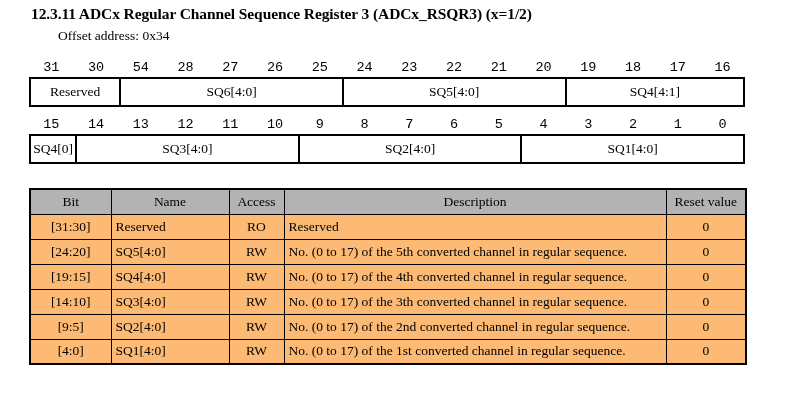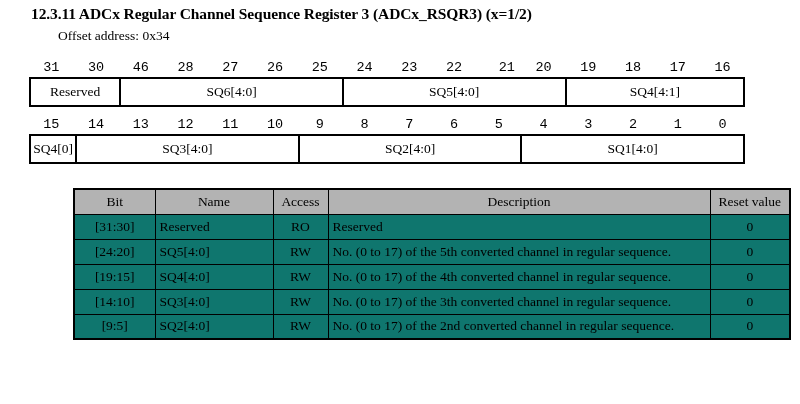--- a/index.html
+++ b/index.html
@@ -83,22 +83,21 @@
   }
 
   
   .reg-table {
     position: absolute;
     left: 29px;
     top: 188px;
     width: 716px;
     border-collapse: collapse;
     table-layout: fixed;
-    background: #0f766e;
-    margin-left: 44px;
+    background: #fdba74;
   }
   .reg-table th,
   .reg-table td {
     border: 1px solid #000000;
     font-size: 13.5px;
     font-weight: normal;
     height: 25px;
     padding: 0 4px;
     box-sizing: border-box;
     overflow: hidden;
@@ -133,29 +132,29 @@
 <div>
 
   <div class="doc-heading">12.3.11 ADCx Regular Channel Sequence Register 3 (ADCx_RSQR3) (x=1/2)</div>
 
   <div class="doc-subline">Offset address: 0x34</div>
 
   <div class="regmap row-hi">
     <div class="bitnums">
         <span class="bitnum" style="left: 3.125%;">31</span>
         <span class="bitnum" style="left: 9.375%;">30</span>
-        <span class="bitnum" style="left: 15.625%;">46</span>
+        <span class="bitnum" style="left: 15.625%;">54</span>
         <span class="bitnum" style="left: 21.875%;">28</span>
         <span class="bitnum" style="left: 28.125%;">27</span>
         <span class="bitnum" style="left: 34.375%;">26</span>
         <span class="bitnum" style="left: 40.625%;">25</span>
         <span class="bitnum" style="left: 46.875%;">24</span>
         <span class="bitnum" style="left: 53.125%;">23</span>
         <span class="bitnum" style="left: 59.375%;">22</span>
-        <span class="bitnum" style="left: 65.625%; margin-left: 8px;">21</span>
+        <span class="bitnum" style="left: 65.625%;">21</span>
         <span class="bitnum" style="left: 71.875%;">20</span>
         <span class="bitnum" style="left: 78.125%;">19</span>
         <span class="bitnum" style="left: 84.375%;">18</span>
         <span class="bitnum" style="left: 90.625%;">17</span>
         <span class="bitnum" style="left: 96.875%;">16</span>
       </div>
     <div class="regbox">
         <div class="field" style="flex: 2 0 0%;">Reserved</div>
         <div class="field" style="flex: 5 0 0%;">SQ6[4:0]</div>
         <div class="field" style="flex: 5 0 0%;">SQ5[4:0]</div>
@@ -236,16 +235,23 @@
           <td class="c-desc">No. (0 to 17) of the 3th converted channel in regular sequence.</td>
           <td class="c-reset">0</td>
         </tr>
         <tr>
           <td class="c-bit">[9:5]</td>
           <td class="c-name">SQ2[4:0]</td>
           <td class="c-access">RW</td>
           <td class="c-desc">No. (0 to 17) of the 2nd converted channel in regular sequence.</td>
           <td class="c-reset">0</td>
         </tr>
+        <tr>
+          <td class="c-bit">[4:0]</td>
+          <td class="c-name">SQ1[4:0]</td>
+          <td class="c-access">RW</td>
+          <td class="c-desc">No. (0 to 17) of the 1st converted channel in regular sequence.</td>
+          <td class="c-reset">0</td>
+        </tr>
       </tbody>
   </table>
 
 </div>
 
 </body></html>

